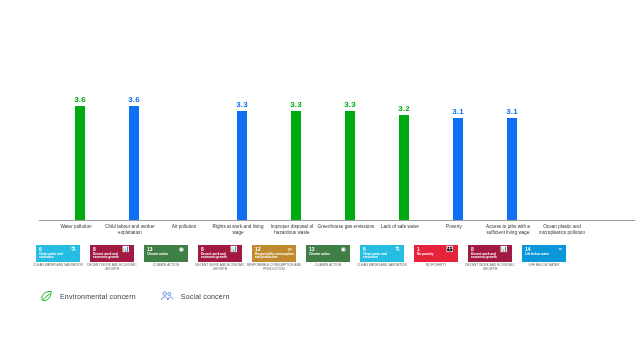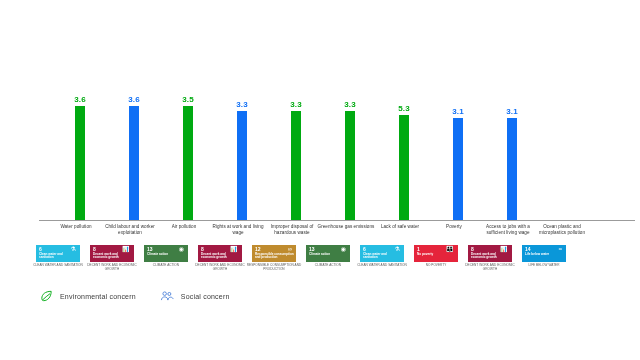--- a/index.html
+++ b/index.html
@@ -88,38 +88,34 @@
 
   <div class="plot" id="plot-area">
       <div class="bar-col" style="left: 14px;">
         <div class="bar-value" style="color: rgb(0, 170, 17);">3.6</div>
         <div class="bar-rect" style="background: rgb(0, 170, 17); height: 118px;"></div>
       </div>
       <div class="bar-col" style="left: 68px;">
         <div class="bar-value" style="color: rgb(15, 111, 245);">3.6</div>
         <div class="bar-rect" style="background: rgb(15, 111, 245); height: 118px;"></div>
       </div>
-      <div class="bar-col" style="left: 122px;">
-        <div class="bar-value" style="color: rgb(0, 170, 17);">3.5</div>
-        <div class="bar-rect" style="background: rgb(0, 170, 17); height: 115px;"></div>
-      </div>
       <div class="bar-col" style="left: 176px;">
         <div class="bar-value" style="color: rgb(15, 111, 245);">3.3</div>
         <div class="bar-rect" style="background: rgb(15, 111, 245); height: 109px;"></div>
       </div>
       <div class="bar-col" style="left: 230px;">
         <div class="bar-value" style="color: rgb(0, 170, 17);">3.3</div>
         <div class="bar-rect" style="background: rgb(0, 170, 17); height: 109px;"></div>
       </div>
       <div class="bar-col" style="left: 284px;">
         <div class="bar-value" style="color: rgb(0, 170, 17);">3.3</div>
         <div class="bar-rect" style="background: rgb(0, 170, 17); height: 109px;"></div>
       </div>
       <div class="bar-col" style="left: 338px;">
-        <div class="bar-value" style="color: rgb(0, 170, 17);">5.3</div>
+        <div class="bar-value" style="color: rgb(0, 170, 17);">3.2</div>
         <div class="bar-rect" style="background: rgb(0, 170, 17); height: 105px;"></div>
       </div>
       <div class="bar-col" style="left: 392px;">
         <div class="bar-value" style="color: rgb(15, 111, 245);">3.1</div>
         <div class="bar-rect" style="background: rgb(15, 111, 245); height: 102px;"></div>
       </div>
       <div class="bar-col" style="left: 446px;">
         <div class="bar-value" style="color: rgb(15, 111, 245);">3.1</div>
         <div class="bar-rect" style="background: rgb(15, 111, 245); height: 102px;"></div>
       </div>

